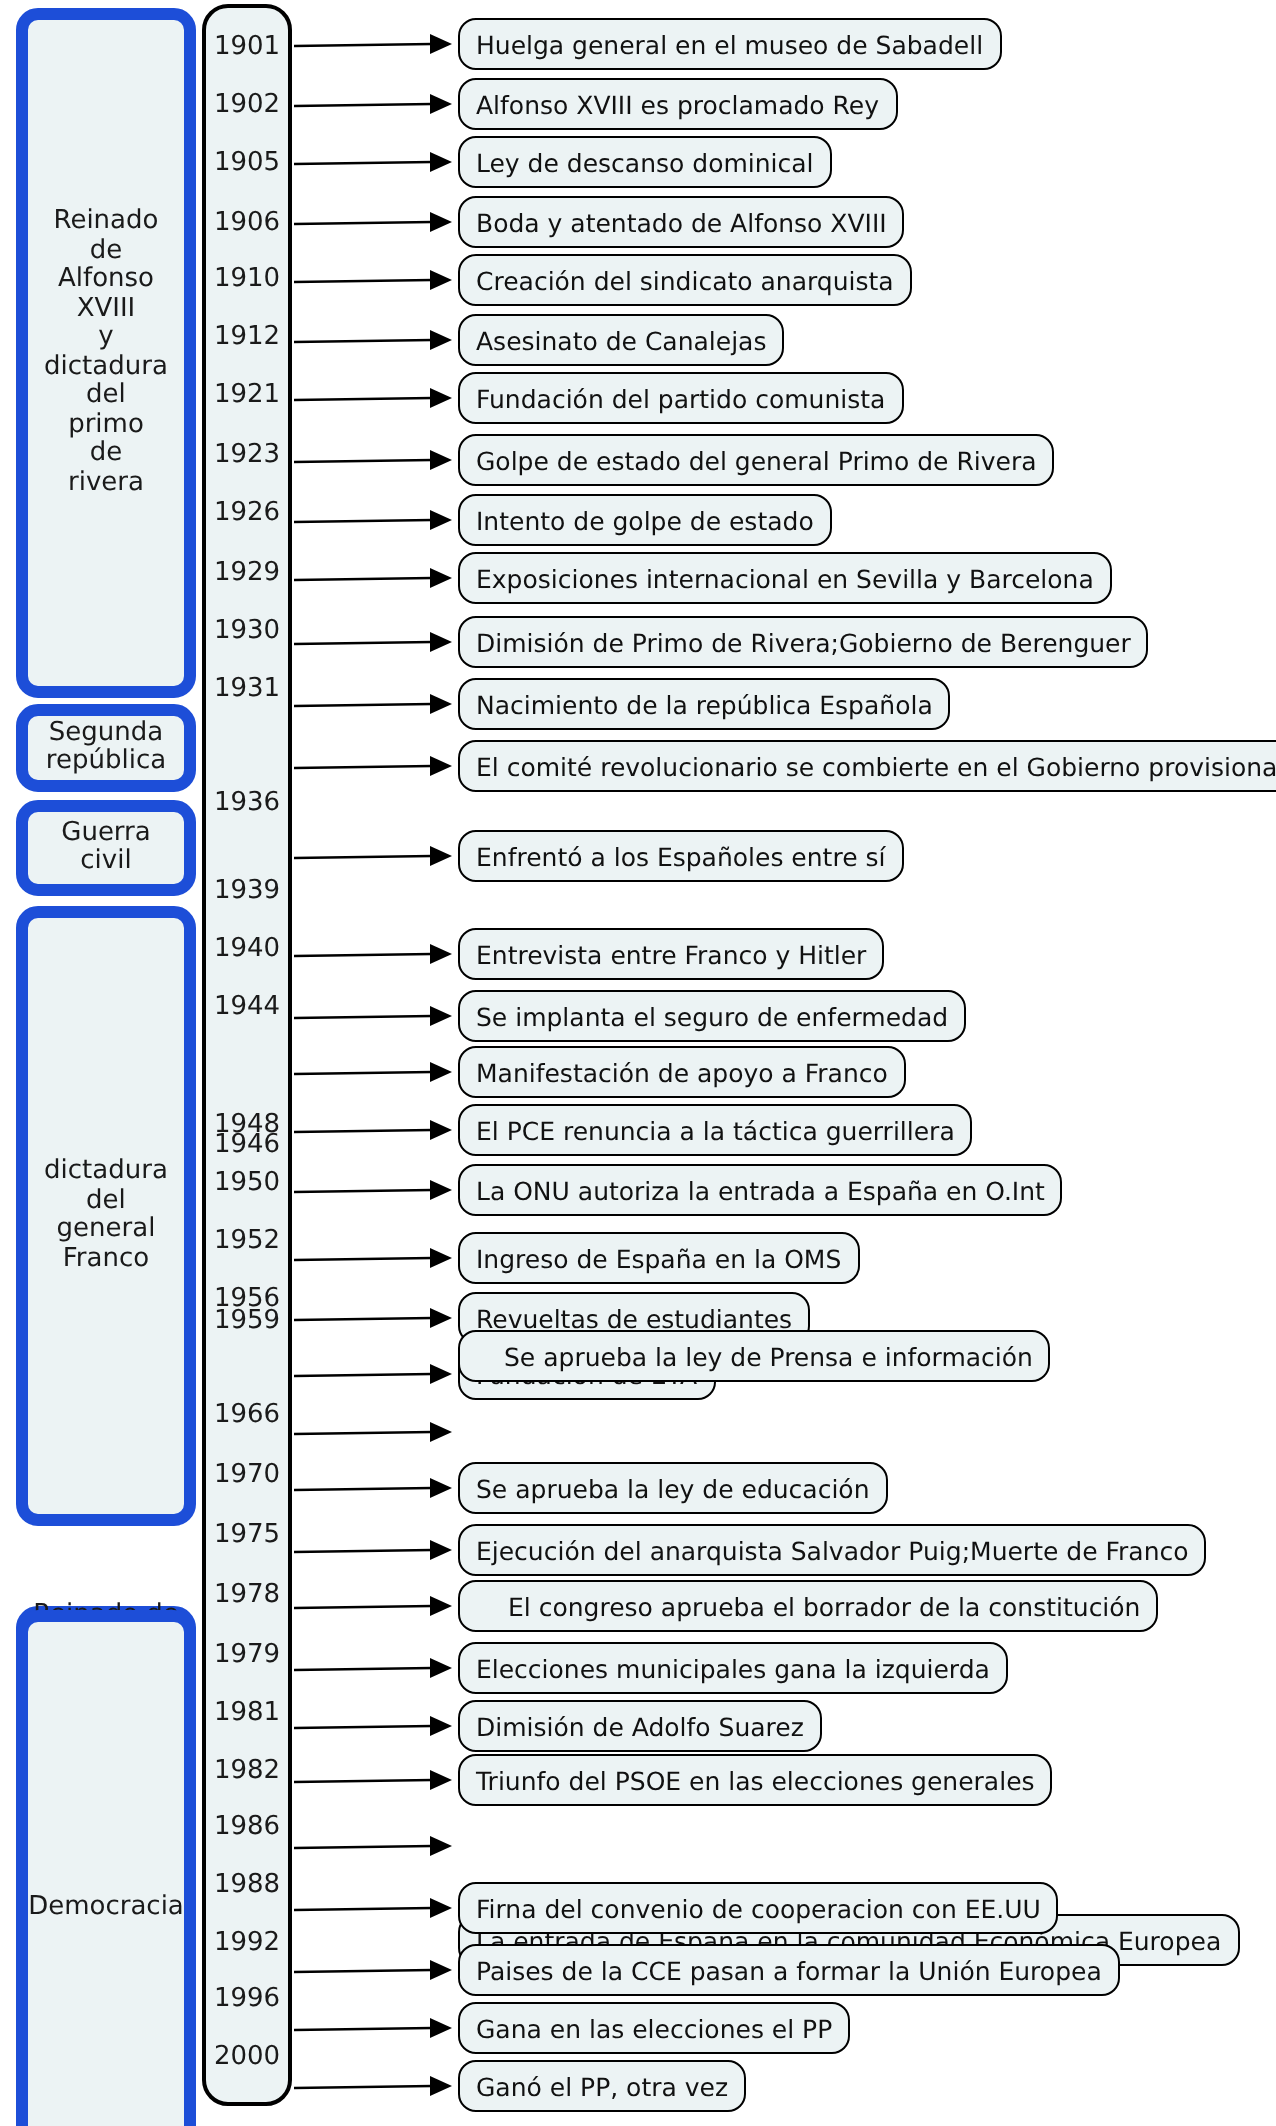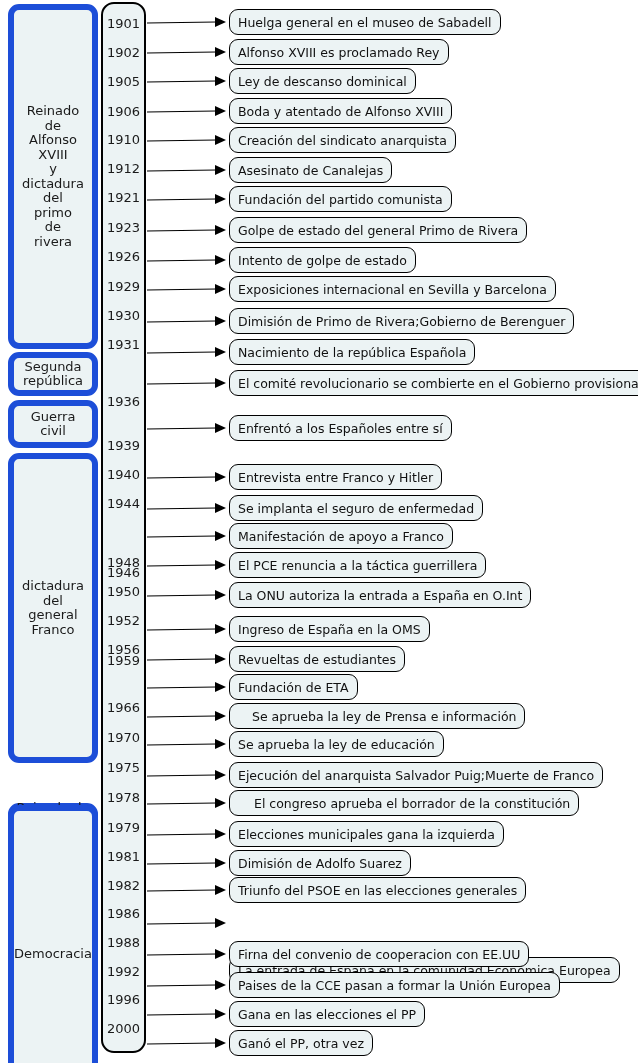--- a/index.html
+++ b/index.html
@@ -238,21 +238,21 @@
     <div class="event" style="top: 552px;">El PCE renuncia a la táctica guerrillera</div>
     <div class="year" style="top: 583px;">1950</div>
     <div class="event" style="top: 582px;">La ONU autoriza la entrada a España en O.Int</div>
     <div class="year" style="top: 612px;">1952</div>
     <div class="event" style="top: 616px;">Ingreso de España en la OMS</div>
     <div class="year" style="top: 641px;">1956</div>
     <div class="event" style="top: 646px;">Revueltas de estudiantes</div>
     <div class="year" style="top: 652px;">1959</div>
     <div class="event" style="top: 674px;">Fundación de ETA</div>
     <div class="year" style="top: 699px;">1966</div>
-    <div class="event" style="top: 703px; padding-left: 22px;">Se aprueba la ley de Prensa e información</div>
+    <div class="event" style="top: 665px; padding-left: 22px;">Se aprueba la ley de Prensa e información</div>
     <div class="year" style="top: 729px;">1970</div>
     <div class="event" style="top: 731px;">Se aprueba la ley de educación</div>
     <div class="year" style="top: 759px;">1975</div>
     <div class="event" style="top: 762px;">Ejecución del anarquista Salvador Puig;Muerte de Franco</div>
     <div class="year" style="top: 789px;">1978</div>
     <div class="event" style="top: 790px; padding-left: 24px;">El congreso aprueba el borrador de la constitución</div>
     <div class="year" style="top: 819px;">1979</div>
     <div class="event" style="top: 821px; text-align: center;">Elecciones municipales gana la izquierda</div>
     <div class="year" style="top: 848px;">1981</div>
     <div class="event" style="top: 850px;">Dimisión de Adolfo Suarez</div>

